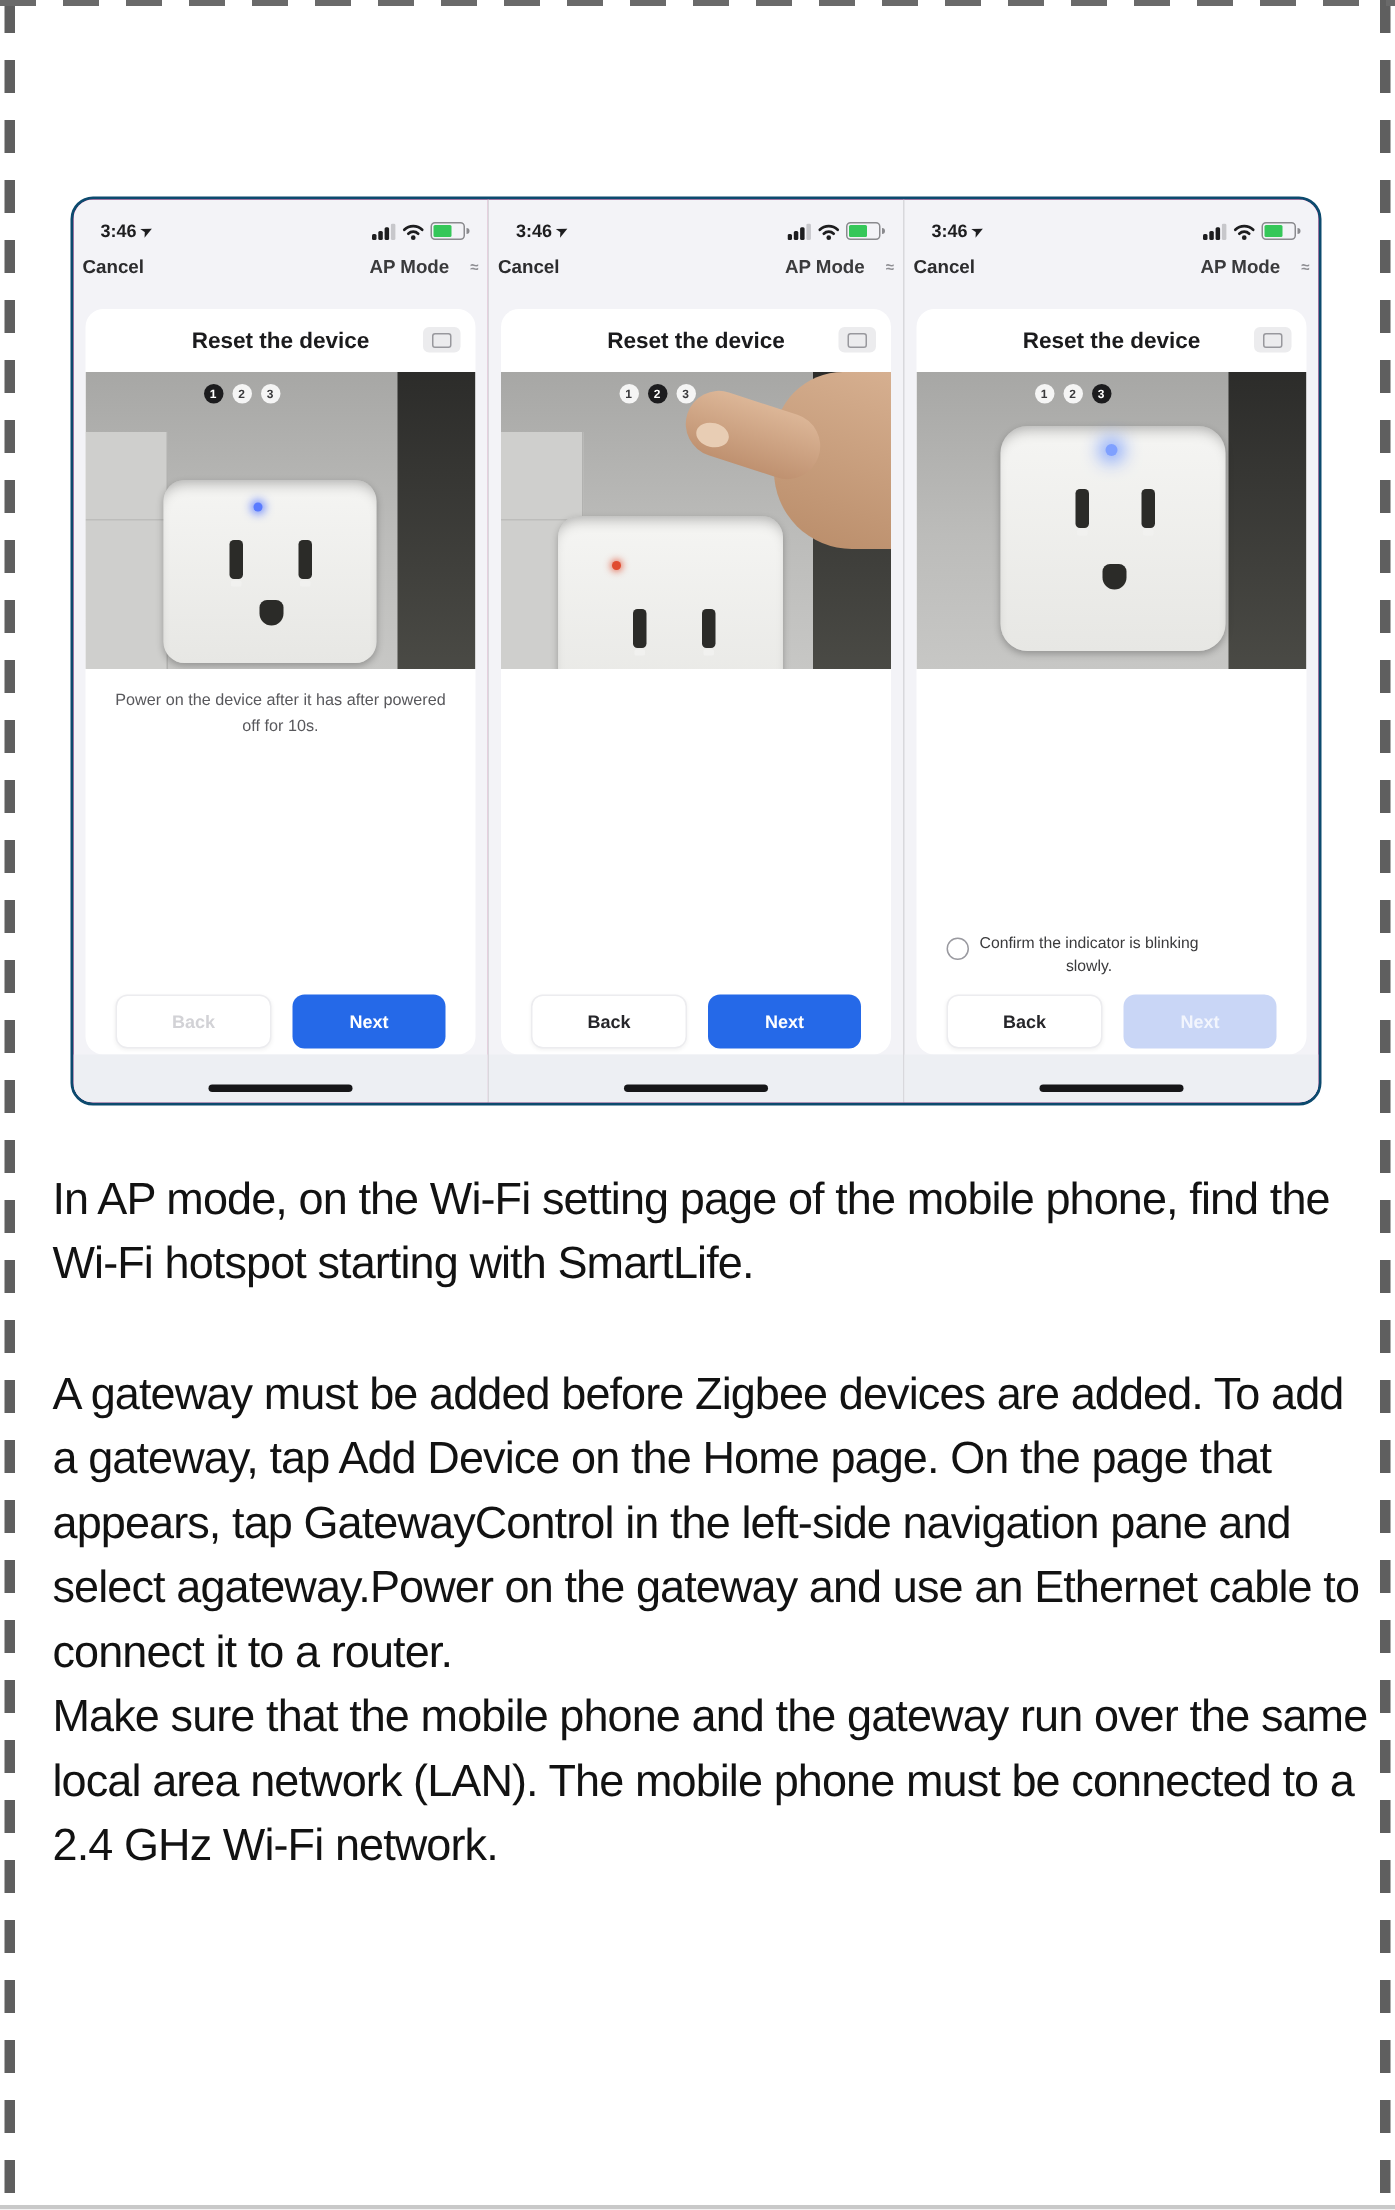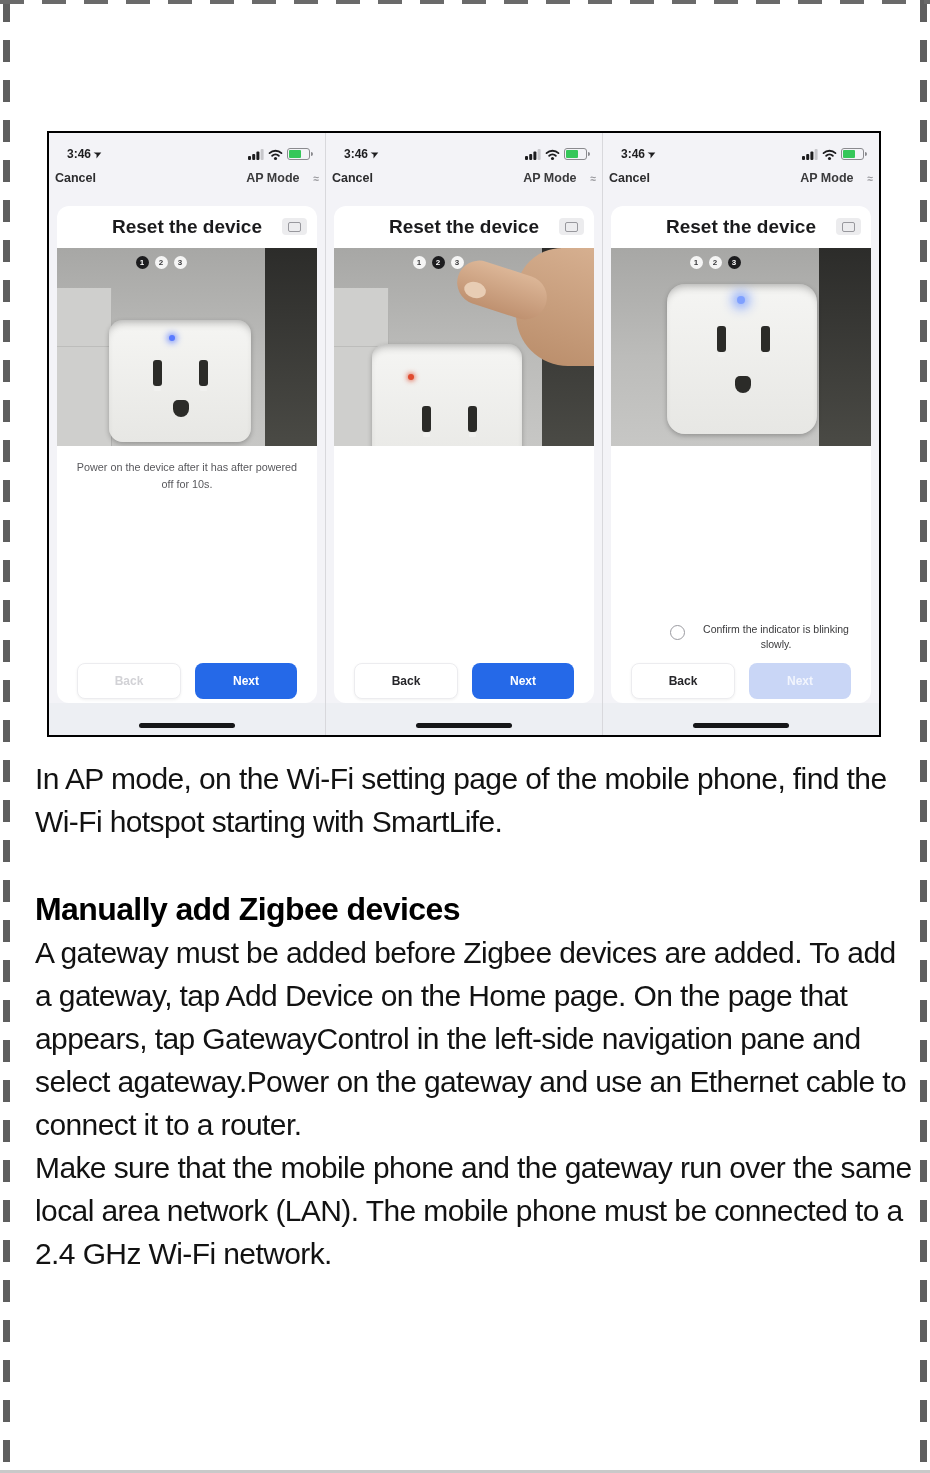--- a/index.html
+++ b/index.html
@@ -13,21 +13,21 @@
     background:repeating-linear-gradient(180deg,#5f5f5f 0 22px,transparent 22px 40px);}
   .edge.right{right:3px;top:0;bottom:0;width:7px;
     background:repeating-linear-gradient(180deg,#5f5f5f 0 22px,transparent 22px 40px);}
   .edge.top{top:0;left:0;right:0;height:4px;
     background:repeating-linear-gradient(90deg,#6a6a6a 0 24px,transparent 24px 42px);}
   .edge.bottom{bottom:0;left:0;right:0;height:3px;background:#c9c9c9;}
 
   
   .panel{
     position:absolute;left:47px;top:131px;width:834px;height:606px;
-    border:2px solid #000000;border-radius:0;background:#ec4899;
+    border:2px solid #0c4a6e;border-radius:15px;background:#ec4899;
     display:flex;overflow:hidden;box-sizing:border-box;
   }
   .phone{flex:1 1 0;display:flex;flex-direction:column;background:#f3f3f7;min-width:0;}
   .phone + .phone{border-left:1px solid #d8d8dc;}
 
   .statusbar{height:34px;display:flex;align-items:center;justify-content:space-between;
     padding:4px 15px 0 18px;font-size:12px;font-weight:700;color:#1d1d1f;}
   .time-wrap{display:flex;align-items:center;gap:3px;}
   .loc-arrow{display:inline-block;font-size:9px;transform:rotate(-26deg);color:#1d1d1f;}
   .sicons{display:flex;align-items:center;gap:4px;}
@@ -36,21 +36,21 @@
   .batt::after{content:"";position:absolute;right:-4px;top:2.5px;width:2px;height:4px;background:#8a8a8e;border-radius:0 2px 2px 0;}
 
   .navrow{height:28px;display:flex;align-items:flex-start;justify-content:space-between;
     padding:0 6px;font-size:12.5px;color:#2c2c2e;font-weight:bold;}
   .apmode{display:flex;align-items:center;gap:14px;color:#3a3a3c;}
   .apmode .apicon{font-size:10px;color:#8e8e93;}
 
   .card{margin:7px 8px 0;background:#ffffff;border-radius:12px;flex:1;
     display:flex;flex-direction:column;overflow:hidden;position:relative;}
   .card-head{height:42px;display:flex;align-items:center;justify-content:center;position:relative;flex:0 0 auto;}
-  .card-title{font-size:19px;font-weight:700;color:#1b1b1d;}
+  .card-title{font-size:15px;font-weight:700;color:#1b1b1d;}
   .media-btn{position:absolute;right:10px;top:12px;width:25px;height:17px;background:#ececee;
     border-radius:4px;display:flex;align-items:center;justify-content:center;}
   .media-btn i{width:11px;height:8px;border:1px solid #98989d;border-radius:2px;display:block;}
 
   .photo{height:198px;position:relative;overflow:hidden;flex:0 0 auto;
     background:linear-gradient(180deg,#a7a7a5 0%,#bcbcba 55%,#c7c7c5 100%);}
   .darkstrip{position:absolute;right:0;top:0;bottom:0;width:52px;
     background:linear-gradient(180deg,#2c2c2a,#4a4a45);}
   .plate{position:absolute;left:0;top:40px;bottom:0;width:54px;background:#cfcfcd;border-right:1px solid #b2b2b0;}
   .plate::before{content:"";position:absolute;left:0;right:0;top:58px;height:1px;background:#bdbdbb;}
@@ -73,42 +73,42 @@
   .finger{position:absolute;width:150px;height:120px;right:-18px;top:-6px;z-index:5;}
   .finger .palm{position:absolute;right:-24px;top:6px;width:120px;height:118px;
     background:linear-gradient(200deg,#d9b394,#b98c69);border-radius:46px 0 0 52px;}
   .finger .digit{position:absolute;left:-6px;top:26px;width:92px;height:44px;
     background:linear-gradient(180deg,#dcb697,#bf9170);border-radius:24px;transform:rotate(18deg);}
   .finger .nail{position:absolute;left:2px;top:40px;width:22px;height:16px;background:#e8cdb4;border-radius:50%;transform:rotate(14deg);}
 
   .caption{padding:13px 16px 0;font-size:10.8px;line-height:1.55;color:#58585c;text-align:center;flex:0 0 auto;}
   .spacer{flex:1 1 auto;}
 
-  .confirm-row{display:flex;align-items:flex-start;justify-content:flex-end;gap:16px;
+  .confirm-row{display:flex;align-items:flex-start;justify-content:flex-start;gap:5px;
     padding:0 20px 10px;flex:0 0 auto;}
   .radio{width:13px;height:13px;border:1.5px solid #9a9aa0;border-radius:50%;flex:0 0 auto;margin-top:3px;background:#fff;}
   .confirm-text{font-size:10.5px;line-height:1.5;color:#3a3a3c;text-align:center;max-width:150px;}
 
   .btnrow{display:flex;justify-content:space-between;gap:14px;padding:0 20px 4px;flex:0 0 auto;}
   .btn{flex:1 1 0;height:36px;border-radius:8px;display:flex;align-items:center;justify-content:center;
     font-size:12px;font-weight:700;box-sizing:border-box;}
   .btn.back{background:#ffffff;border:1px solid #ececef;color:#26262a;box-shadow:0 1px 3px rgba(0,0,0,.06);}
   .btn.back.faded{color:#d2d2d6;}
   .btn.next{background:#2569e8;color:#ffffff;}
   .btn.next.disabled{background:#c9d6f6;color:#f2f5fd;}
 
   .phone-bottom{height:32px;background:#edeff3;position:relative;flex:0 0 auto;margin:0 0 0 0;}
   .homebar{position:absolute;left:50%;bottom:7px;transform:translateX(-50%);
     width:96px;height:5px;background:#161618;border-radius:3px;}
 
   
   .doc{position:absolute;left:35px;right:18px;top:757px;color:#121212;
     font-size:30px;line-height:43px;letter-spacing:-0.6px;}
   .doc p{margin:0;}
-  .doc .intro{margin-bottom:44px;}
+  .doc .intro{margin-bottom:44px;margin-top:21px;}
   .doc h2{margin:0 0 0 0;font-size:32px;line-height:44px;letter-spacing:-0.6px;color:#000;}
 </style>
 </head>
 <body>
 
 <div class="edge left"></div>
 <div class="edge right"></div>
 <div class="edge top"></div>
 <div class="edge bottom"></div>
 
@@ -309,16 +309,15 @@
     </div>
     <div class="phone-bottom">
       <span class="homebar"></span>
     </div>
   </div>
 
 </div>
 
 <div class="doc">
   <p class="intro">In AP mode, on the Wi-Fi setting page of the mobile phone, find the Wi-Fi hotspot starting with SmartLife.</p>
-  <h2>Manually add Zigbee devices</h2>
   <p>A gateway must be added before Zigbee devices are added. To add a gateway, tap Add Device on the Home page. On the page that appears, tap GatewayControl in the left-side navigation pane and select agateway.Power on the gateway and use an Ethernet cable to connect it to a router.</p>
   <p>Make sure that the mobile phone and the gateway run over the same local area network (LAN). The mobile phone must be connected to a 2.4 GHz Wi-Fi network.</p>
 </div>
 
 </body></html>

